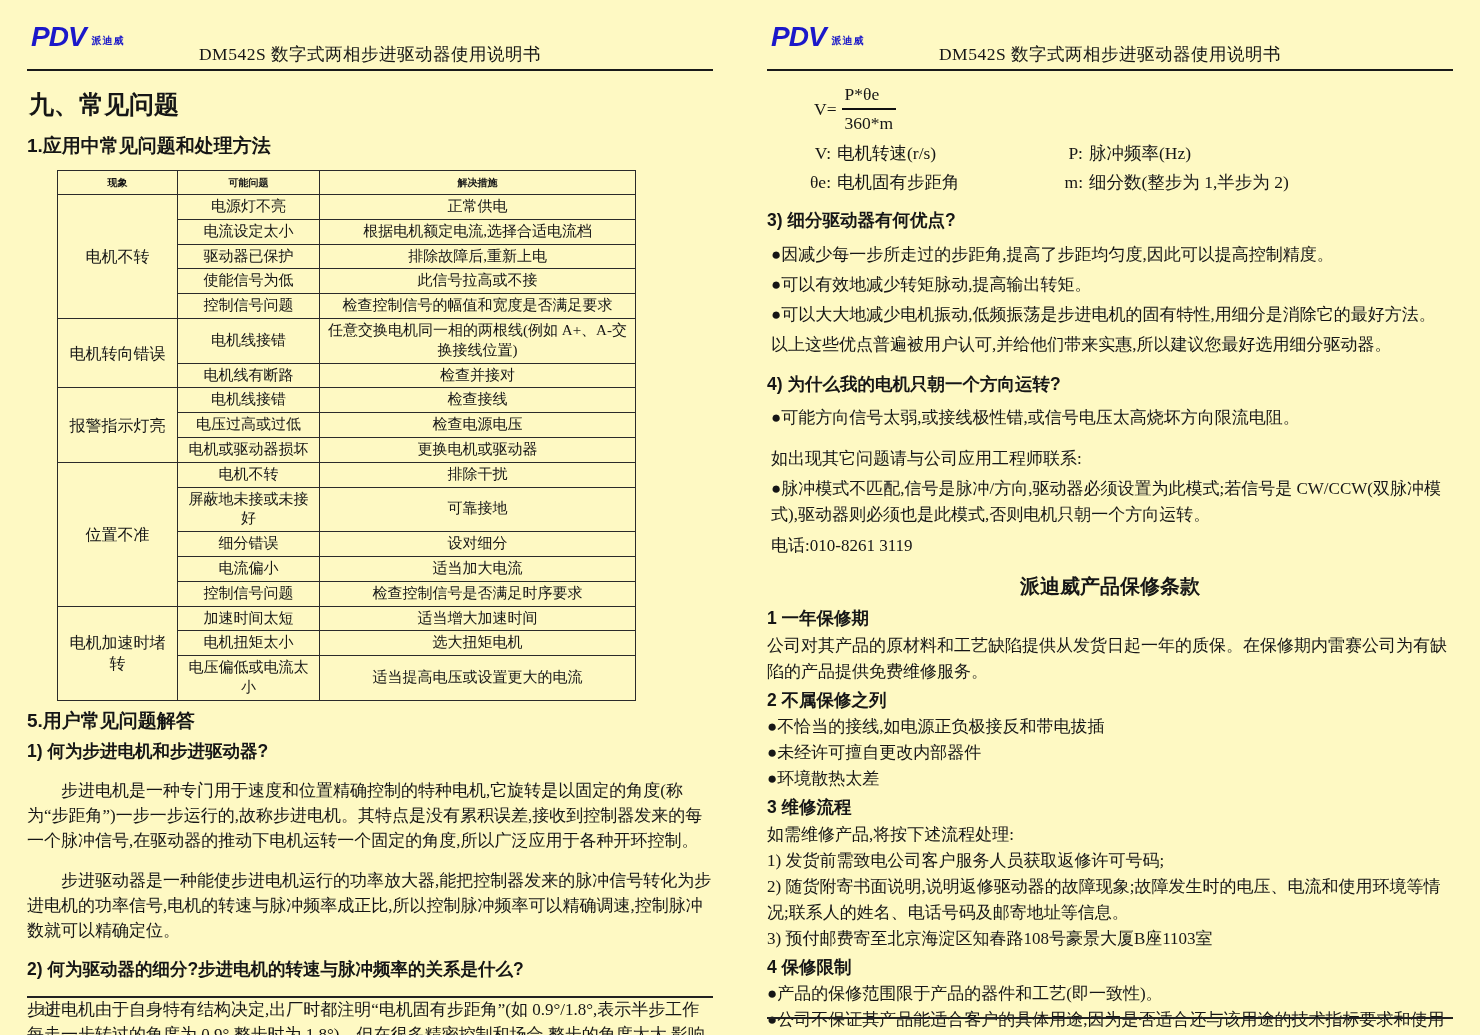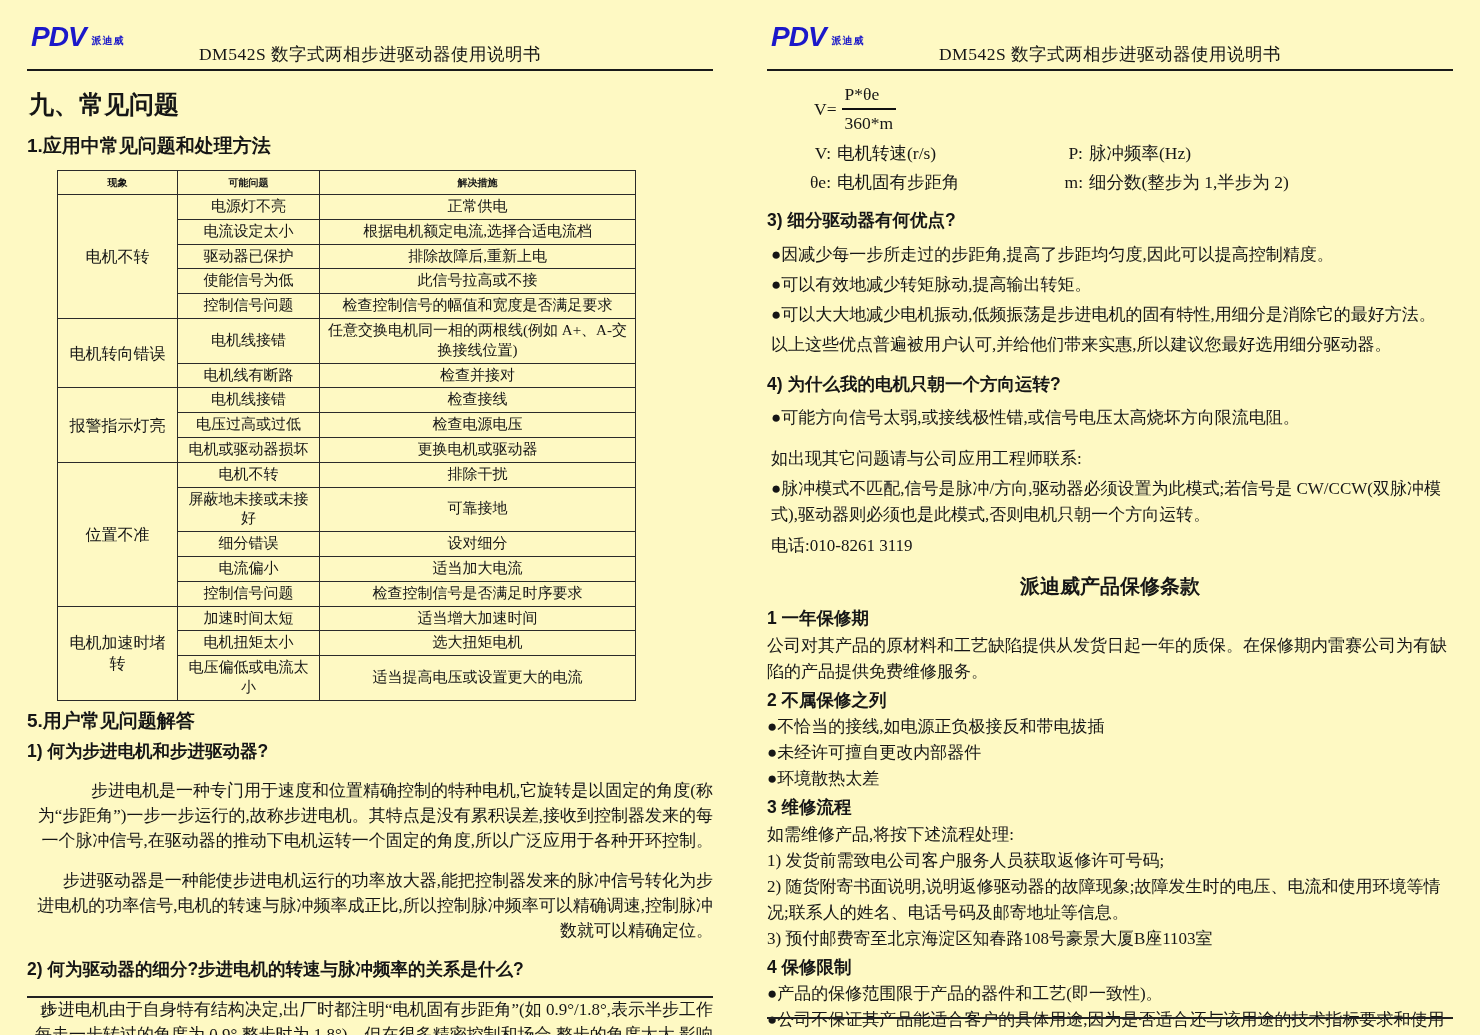--- a/index.html
+++ b/index.html
@@ -52,21 +52,21 @@
     font-weight:bold;font-size:10px;padding:5px 6px;
   }
   td.phen{
     font-family:"Liberation Sans","DejaVu Sans",sans-serif;
     font-weight:normal;font-size:16px;line-height:1.3;
   }
   .qh{
     font-family:"Liberation Sans","DejaVu Sans",sans-serif;
     font-weight:bold;font-size:17.5px;margin:7px 0 5px 0;line-height:1.35;
   }
-  .para{font-size:17px;line-height:25px;margin:15px 0;text-align:right;}
+  .para{font-size:17px;line-height:25px;margin:15px 0;}
   .indent{text-indent:2em;}
   .sub2{margin-top:9px;margin-bottom:4px;}
   
   .formula{display:flex;align-items:center;margin:13px 0 2px 47px;font-size:17.5px;}
   .frac{display:inline-block;margin-left:5px;text-align:left;}
   .frac .num{display:block;padding:0 3px 3px 3px;}
   .frac .den{display:block;border-top:2px solid #111;padding:3px 3px 0 3px;}
   .legend{display:grid;grid-template-columns:252px auto;row-gap:5px;margin:7px 0 0 22px;font-size:17.5px;}
   .legend-item{display:flex;line-height:24px;}
   .lg-key{min-width:42px;text-align:right;margin-right:6px;white-space:nowrap;}

